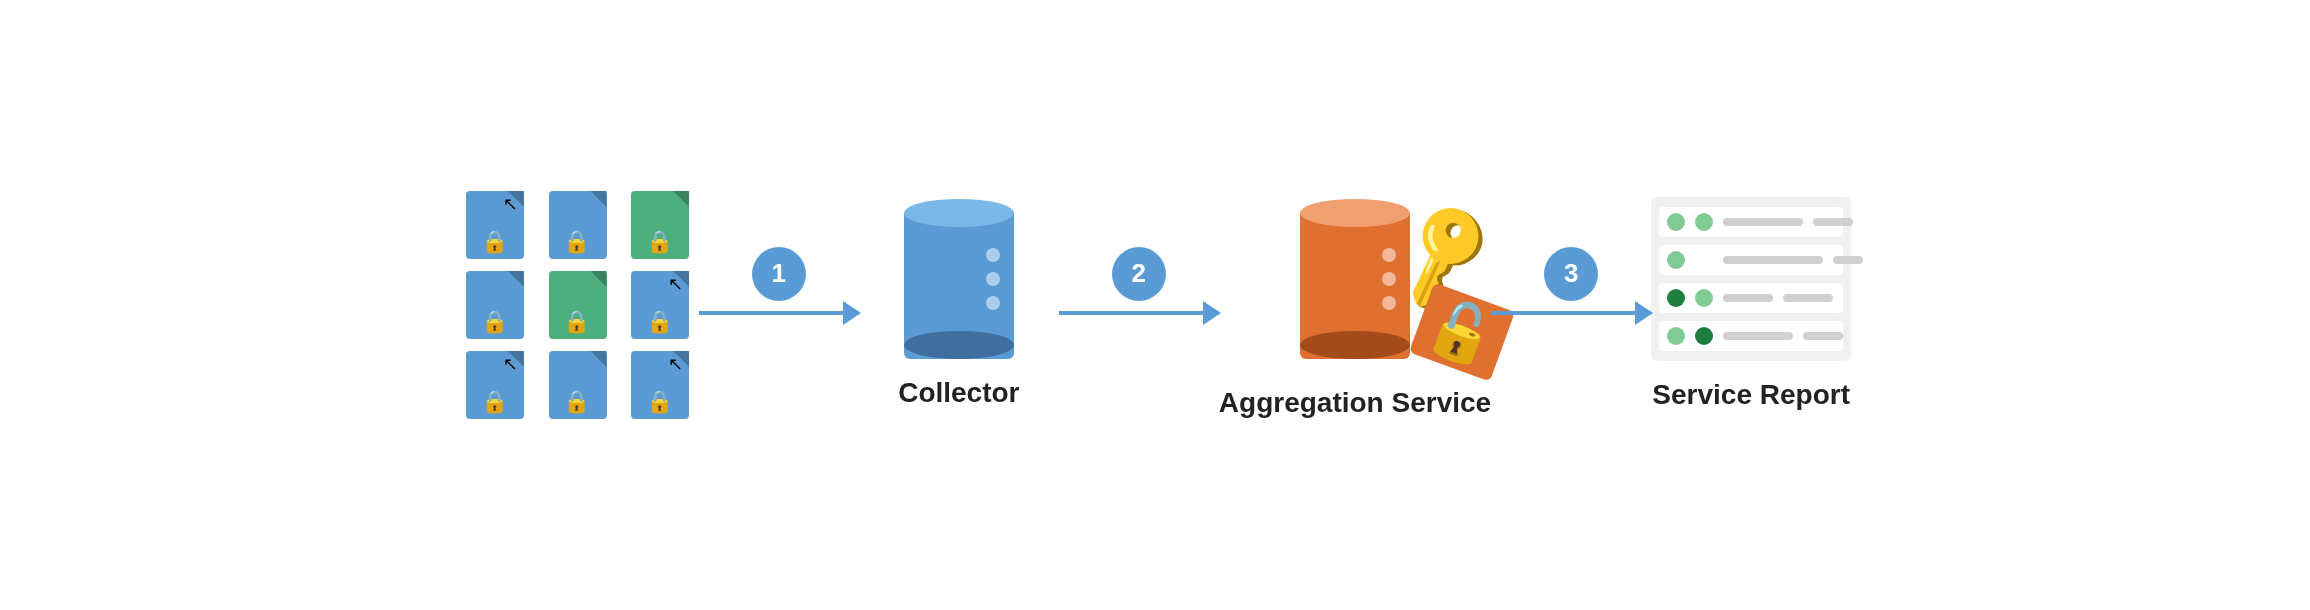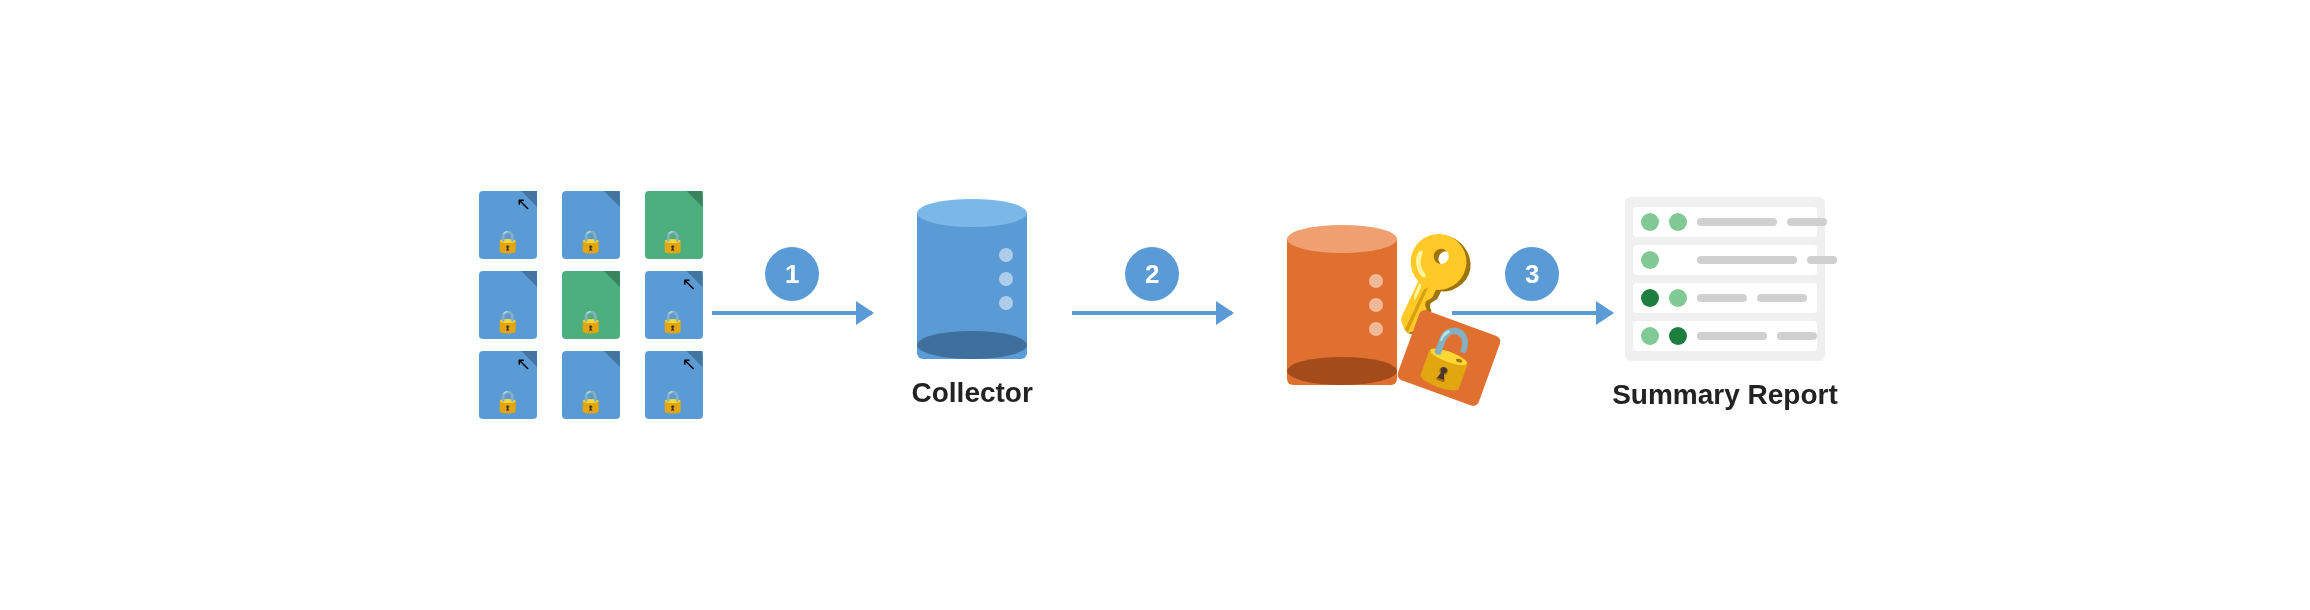--- a/index.html
+++ b/index.html
@@ -339,20 +339,22 @@
         <div class="cyl-bottom-ellipse"></div>
         <div class="cyl-dots">
           <div class="cyl-dot"></div>
           <div class="cyl-dot"></div>
           <div class="cyl-dot"></div>
         </div>
       </div>
       <span class="key-icon">🔑</span>
       <span class="lock-icon-large" style="font-size:56px; position:absolute; right:-40px; bottom:0px; transform:rotate(20deg); background:#e07030; border-radius:6px; padding:4px 8px;">🔓</span>
     </div>
+    <div class="node-label">Aggregation
+Service</div>
   </div>
 
   <div class="arrow-container">
     <div class="step-circle">
       <span>3</span>
     </div>
     <div class="arrow-line"></div>
   </div>
 
   <div class="node">
@@ -379,17 +381,17 @@
         <div class="sum-bar" style="width:50px; flex:none;"></div>
       </div>
 
       <div class="summary-row">
         <div class="sum-dot sum-dot-green-light"></div>
         <div class="sum-dot sum-dot-green-dark"></div>
         <div class="sum-bar" style="width:70px; flex:none;"></div>
         <div class="sum-bar" style="width:40px; flex:none;"></div>
       </div>
     </div>
-    <div class="node-label">Summary
+    <div class="node-label">Service
 Report</div>
   </div>
 
 </div>
 
 </body></html>

